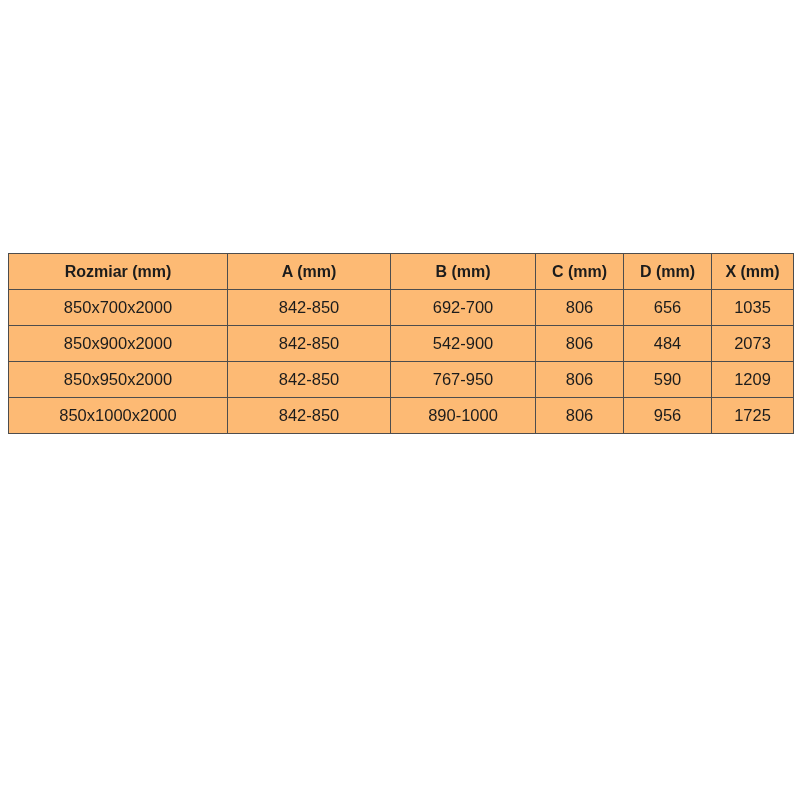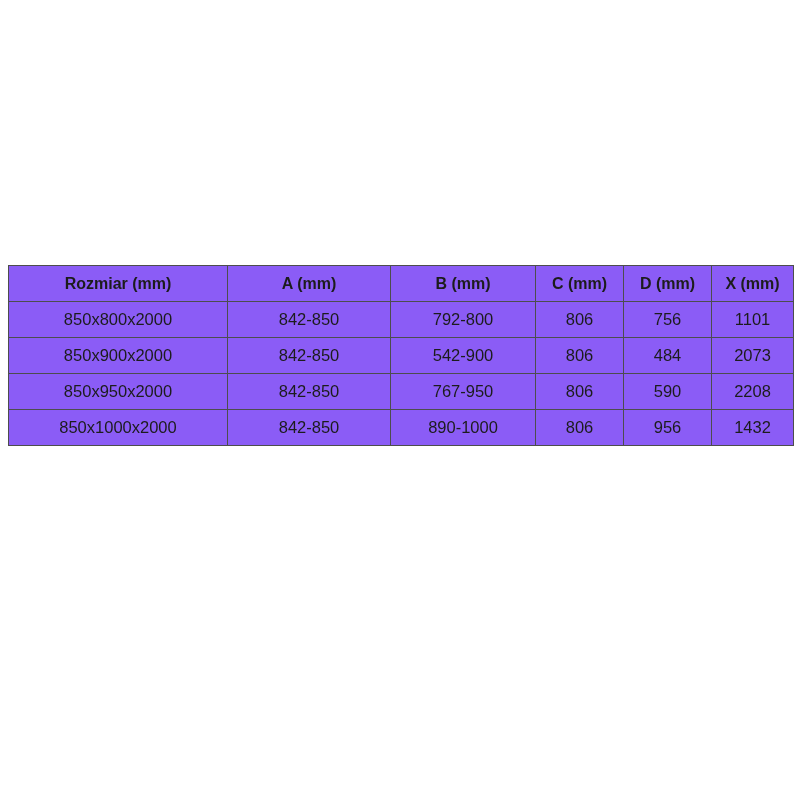--- a/index.html
+++ b/index.html
@@ -15,22 +15,21 @@
     background: #ffffff;
     overflow: hidden;
   }
   table.spec-table {
     position: absolute;
     left: 8px;
     top: 253px;
     width: 785px;
     border-collapse: collapse;
     table-layout: fixed;
-    background: #8b5cf6;
-    margin-top: 12px;
+    background: #fdba74;
   }
   table.spec-table th,
   table.spec-table td {
     border: 1px solid #4d4d4d;
     height: 35px;
     padding: 0 4px;
     text-align: center;
     vertical-align: middle;
     color: #1c1c1c;
     font-size: 16.5px;
@@ -60,46 +59,46 @@
         <th>Rozmiar (mm)</th>
         <th>A (mm)</th>
         <th>B (mm)</th>
         <th>C (mm)</th>
         <th>D (mm)</th>
         <th>X (mm)</th>
       </tr>
     </thead>
     <tbody>
       <tr>
-        <td>850x800x2000</td>
+        <td>850x700x2000</td>
         <td>842-850</td>
-        <td>792-800</td>
+        <td>692-700</td>
         <td>806</td>
-        <td>756</td>
-        <td>1101</td>
+        <td>656</td>
+        <td>1035</td>
       </tr>
       <tr>
         <td>850x900x2000</td>
         <td>842-850</td>
         <td>542-900</td>
         <td>806</td>
         <td>484</td>
         <td>2073</td>
       </tr>
       <tr>
         <td>850x950x2000</td>
         <td>842-850</td>
         <td>767-950</td>
         <td>806</td>
         <td>590</td>
-        <td>2208</td>
+        <td>1209</td>
       </tr>
       <tr>
         <td>850x1000x2000</td>
         <td>842-850</td>
         <td>890-1000</td>
         <td>806</td>
         <td>956</td>
-        <td>1432</td>
+        <td>1725</td>
       </tr>
     </tbody>
   </table>
 </div>
 
 </body></html>

